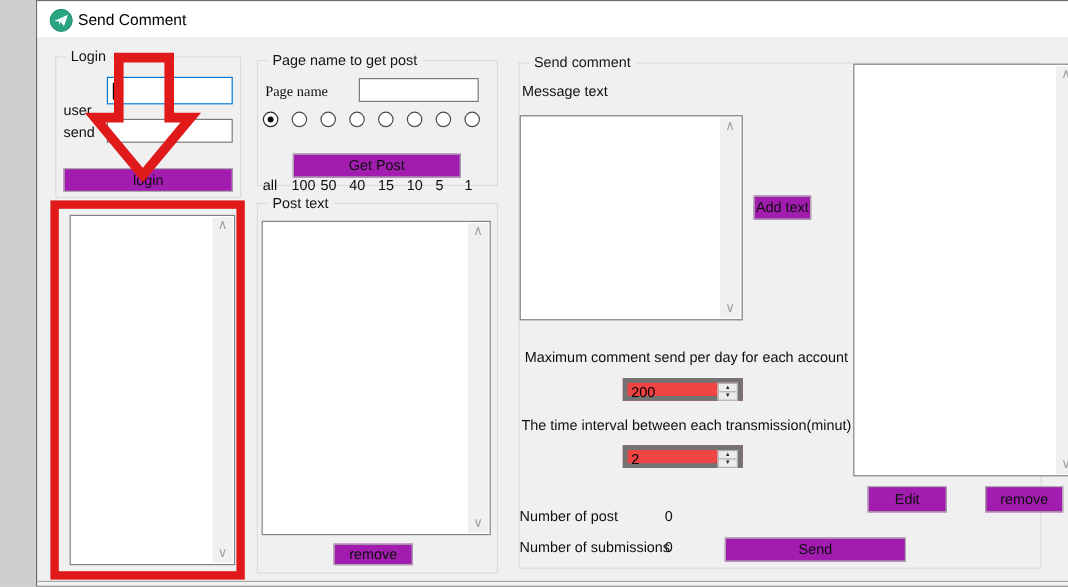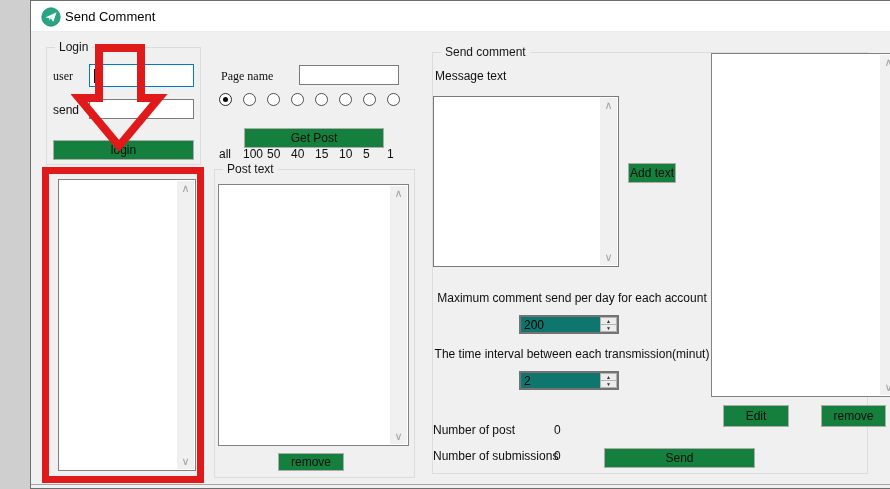--- a/index.html
+++ b/index.html
@@ -25,41 +25,41 @@
     padding:0 4px; font-size:12px; color:#151515; white-space:nowrap;
   }
   .lbl { position:absolute; font-size:12px; color:#0e0e0e; white-space:nowrap; }
   .ctr { text-align:center; }
   .tb {
     position:absolute; background:#fff; border:1px solid #7a7a7a;
     font:12px "Liberation Sans",sans-serif; padding:0 3px; outline:none; color:#000;
   }
   .tb.focus { border:1px solid #0078d7; }
   .btn {
-    position:absolute; background:#15803d; border:1px solid #acacac;
+    position:absolute; background:#a21caf; border:1px solid #acacac;
     font:12px "Liberation Sans",sans-serif; color:#0e0e0e;
     display:flex; align-items:center; justify-content:center; cursor:default; white-space:nowrap;
   }
   .listbox { position:absolute; background:#ffffff; border:1px solid #828282; }
   .vscroll {
     position:absolute; top:1px; right:1px; bottom:1px; width:17px;
     background:#f0f0f0; display:flex; flex-direction:column;
     justify-content:space-between; align-items:center;
     font-size:11px; color:#a2a2a2; line-height:15px;
   }
   .radiorow { position:absolute; display:flex; }
   .radio-item { flex:1; display:flex; flex-direction:column; align-items:flex-start;gap:40px; }
   .radio { width:13px; height:13px; border:1px solid #4d4d4d; border-radius:50%; background:#fff; position:relative; }
   .radio.sel { border-color:#2a2a2a; }
   .radio.sel::after {
     content:""; position:absolute; left:3px; top:3px; width:5px; height:5px;
     border-radius:50%; background:#0b0b0b;
   }
   .radio-lbl { font-size:12px; color:#0e0e0e; margin-top:1px; }
-  .spinner { position:absolute; background:#0f766e; border:2px solid #737373; }
+  .spinner { position:absolute; background:#ef4444; border:4px solid #737373; }
   .sval { position:absolute; left:3px; top:1px; font-size:12px; color:#000; }
   .spinbtns { position:absolute; right:0; top:0; bottom:0; width:17px; display:flex; flex-direction:column; }
   .spinbtn {
     flex:1; background:#ececec; border:1px solid #b3b3b3;
     display:flex; align-items:center; justify-content:center;
     font-size:5px; color:#2e2e2e;
   }
   .spinbtn + .spinbtn { margin-top:-1px; }
   .caret { position:absolute; width:1px; height:14px; background:#000; }
   .anno-rect {
@@ -83,36 +83,39 @@
       <path d="M4.3 10.4 L15.6 5.2 L12.3 14.8 L9.7 11.4 L8.4 13.6 L8.2 10.9 Z" fill="#ffffff"></path>
       <path d="M9.7 11.4 L13.8 7.0 L8.2 10.9 Z" fill="#cfe9e0"></path>
     </svg>
     <span class="title">Send Comment</span>
     <span class="closebtn">×</span>
   </div>
 
   <div class="groupbox" style="left:15px; top:46px; width:155px; height:118px;">
     <span class="grouplabel">Login</span>
   </div>
-  <span class="lbl" style="left:22px; top:68px;font-family:Liberation Serif, serif;">user</span>
+  <span class="lbl" style="left:22px; top:84px;">user</span>
   <input class="tb focus" style="left: 58px; top: 63px; width: 105px; height: 23px;" value="">
   <div class="caret" style="left:63px; top:68px;"></div>
   <span class="lbl" style="left:22px; top:102px;">send</span>
   <input class="tb" style="left: 58px; top: 98px; width: 105px; height: 20px;" value="">
   <div class="btn" style="left:22px; top:139px; width:141px; height:20px;">
     <span>login</span>
   </div>
 
   <div class="listbox" style="left:27px; top:178px; width:138px; height:292px;">
     <div class="vscroll">
       <span>∧</span>
       <span>∨</span>
     </div>
   </div>
 
+  <div class="groupbox" style="left:183px; top:49px; width:201px; height:105px;">
+    <span class="grouplabel">Page name to get post</span>
+  </div>
   <span class="lbl" style="left:190px; top:68px;font-family:Liberation Serif, serif;">Page name</span>
   <input class="tb" style="left: 268px; top: 64px; width: 100px; height: 20px;" value="">
   <div class="radiorow" style="left:188px; top:92px; width:192px;">
     <div class="radio-item">
       <div class="radio sel"></div>
       <div class="radio-lbl">all</div>
     </div>
     <div class="radio-item">
       <div class="radio"></div>
       <div class="radio-lbl">100</div>

